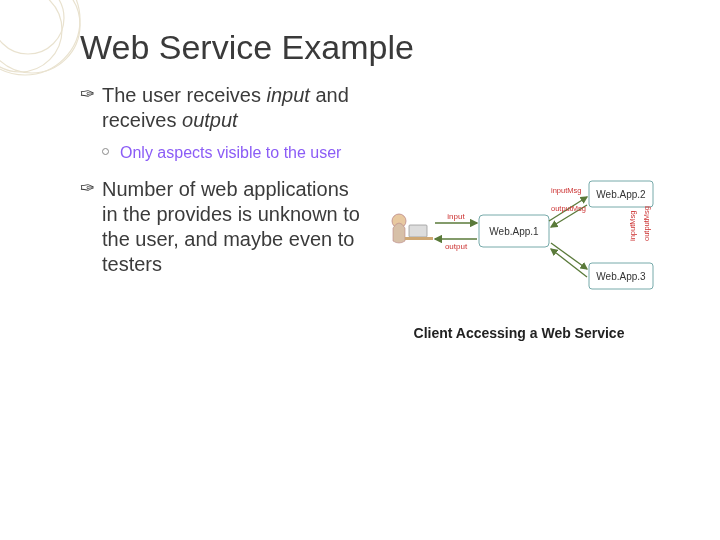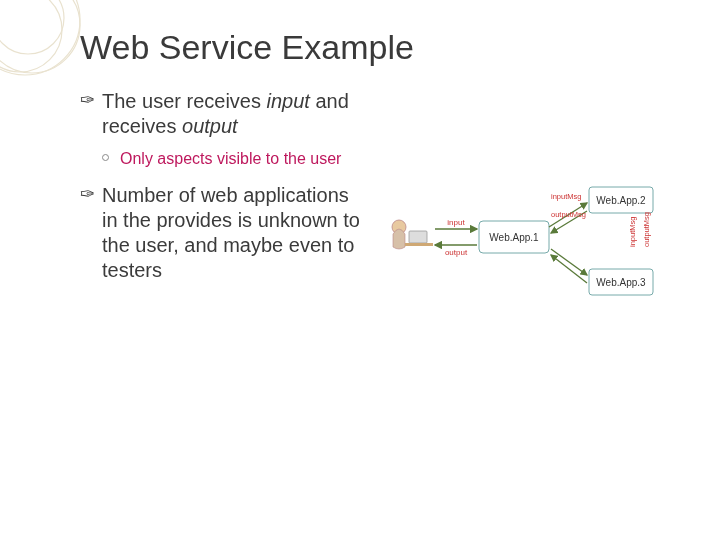--- a/index.html
+++ b/index.html
@@ -23,21 +23,21 @@
   .slide {
     position: relative;
     z-index: 1;
     padding: 28px 60px 20px 80px;
     height: 100%;
   }
   .title {
     font-size: 34px;
     font-weight: 400;
     color: #3a3a3a;
-    margin-bottom: 22px;
+    margin-bottom: 16px;
   }
   .content {
     display: flex;
     gap: 18px;
   }
   .left {
     width: 280px;
     font-size: 20px;
     color: #3b3b3b;
     line-height: 1.25;
@@ -60,21 +60,21 @@
     top: 2px;
     font-family: Georgia, 'Times New Roman', serif;
     font-size: 18px;
     line-height: 1;
     color: #3b3b3b;
   }
   .b2 {
     position: relative;
     padding-left: 40px;
     font-size: 16px;
-    color: #be185d;
+    color: #8b5cf6;
     margin-bottom: 14px;
   }
   .b2 .ring {
     position: absolute;
     left: 22px;
     top: 5px;
     width: 7px;
     height: 7px;
     border: 1.5px solid #8a8a8a;
     border-radius: 50%;
@@ -158,15 +158,16 @@
         <text x="172" y="30" font-size="7.5" fill="#c33">inputMsg</text>
         <line x1="208" y1="42" x2="172" y2="64" stroke="#5a7a3a" stroke-width="1.3" marker-end="url(#ah)"></line>
         <text x="172" y="48" font-size="7.5" fill="#c33">outputMsg</text>
 
         <line x1="172" y1="80" x2="208" y2="106" stroke="#5a7a3a" stroke-width="1.3" marker-end="url(#ah)"></line>
         <line x1="208" y1="114" x2="172" y2="86" stroke="#5a7a3a" stroke-width="1.3" marker-end="url(#ah)"></line>
         <text x="256" y="78" font-size="7.5" fill="#c33" transform="rotate(-90 256 78)">inputMsg</text>
         <text x="270" y="78" font-size="7.5" fill="#c33" transform="rotate(-90 270 78)">outputMsg</text>
       </svg>
 
+      <div class="caption">Client Accessing a Web Service</div>
     </div>
   </div>
 </div>
 
 </body></html>

